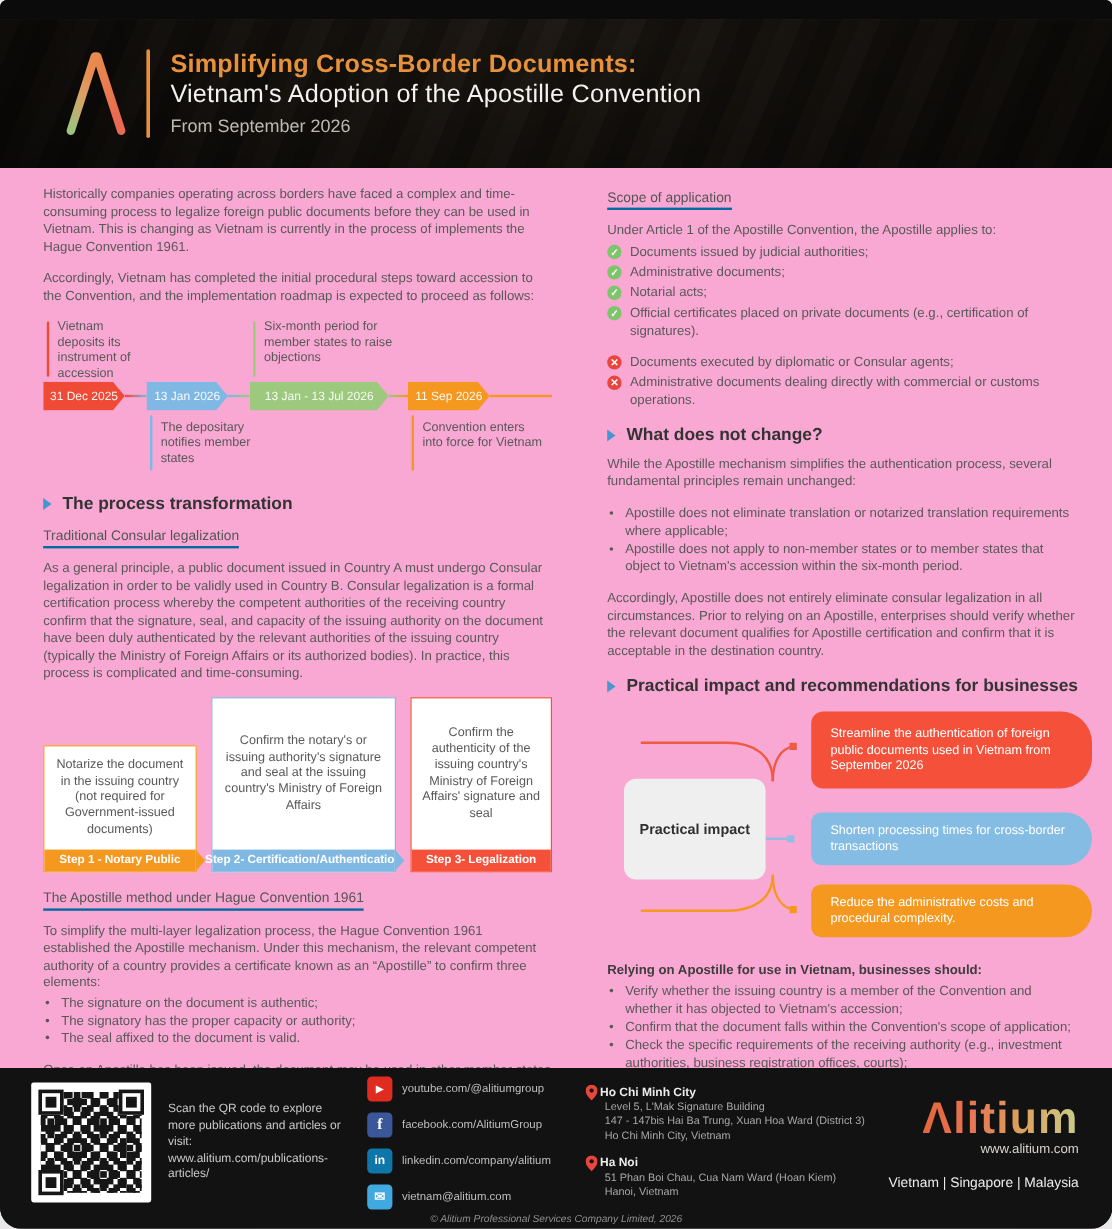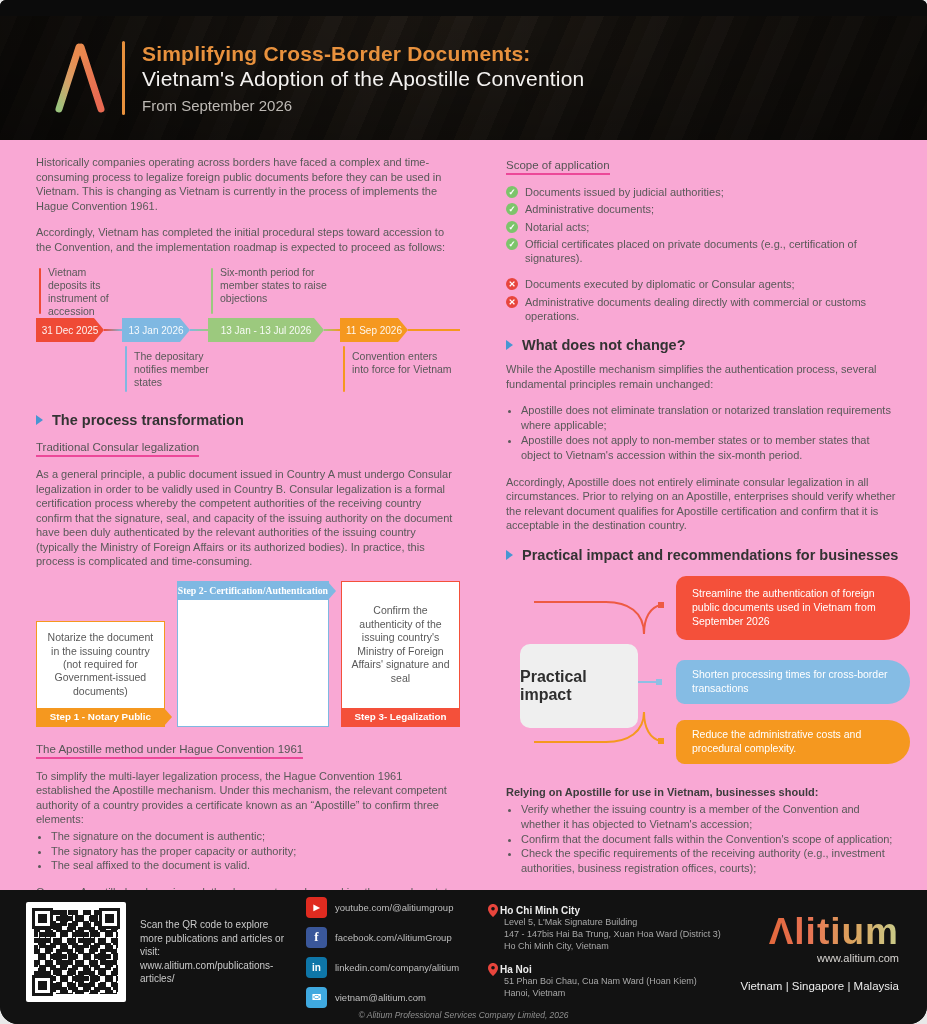--- a/index.html
+++ b/index.html
@@ -21,21 +21,21 @@
   .title2{color:#F4F2F0;font-size:21px;font-weight:500;letter-spacing:.2px;line-height:1.18;}
   .subtitle{color:#BDB9B4;font-size:15px;margin-top:6px;}
   
   .body{background:#f9a8d4;height:750px;overflow:hidden;display:flex;gap:46px;
         padding:15px 28px 0 36px;box-sizing:border-box;}
   .col-left{width:424px;flex:none;}
   .col-right{flex:1;min-width:0;}
   .btxt{font-size:11px;color:#595959;line-height:1.32;margin:0 0 12px;}
   .sec-heading{display:flex;align-items:center;gap:9px;margin:14px 0 9px;font-size:14.5px;font-weight:700;color:#333;}
   .tri{width:0;height:0;border-left:7px solid #4796D2;border-top:5px solid transparent;border-bottom:5px solid transparent;flex:none;}
-  .sub-heading{display:inline-block;font-size:11.5px;color:#555;border-bottom:2px solid #ec4899;
+  .sub-heading{display:inline-block;font-size:11.5px;color:#555;border-bottom:2px solid #0369a1;
                padding-bottom:2px;margin:2px 0 10px;}
   
   .timeline{position:relative;height:132px;margin:4px 0 6px;}
   .tl-label{position:absolute;font-size:10.5px;color:#595959;line-height:1.25;}
   .tick{position:absolute;width:2px;border-radius:1px;}
   .tick.above{top:2px;height:46px;}
   .tick.below{top:80px;height:46px;}
   .tl-arrow{position:absolute;top:52px;height:24px;color:rgba(255,255,255,.92);font-size:10px;
             display:flex;align-items:center;justify-content:center;
             clip-path:polygon(0 0,calc(100% - 10px) 0,100% 50%,calc(100% - 10px) 100%,0 100%);}
@@ -43,35 +43,35 @@
   
   .steps-row{display:flex;gap:12px;margin:2px 0 12px;align-items:stretch;}
   .step-card{background:#fff;display:flex;flex-direction:column;border:1.5px solid #999;box-sizing:border-box;}
   .step-body{flex:1;min-height:72px;display:flex;align-items:center;justify-content:center;text-align:center;
              font-size:10.5px;color:#595959;line-height:1.28;padding:7px 6px;}
   .step-foot{position:relative;height:18px;flex:none;display:flex;align-items:center;justify-content:center;
              color:#fff;font-weight:700;font-size:9.8px;white-space:nowrap;}
   .step-foot.arrow::after{content:"";position:absolute;right:-8px;top:0;
       border-top:9px solid transparent;border-bottom:9px solid transparent;border-left:8px solid #000;}
   .c-orange{border-color:#F5981F;margin-top:40px;} .c-orange .step-foot{background:#F5981F;} .c-orange .step-foot.arrow::after{border-left-color:#F5981F;}
-  .c-blue{border-color:#7FB8E2;} .c-blue .step-foot{background:#7FB8E2;font-family:Liberation Serif, serif;} .c-blue .step-foot.arrow::after{border-left-color:#7FB8E2;}
+  .c-blue{border-color:#7FB8E2;} .c-blue .step-foot{background:#7FB8E2;} .c-blue .step-foot.arrow::after{border-left-color:#7FB8E2;}
   .c-red{border-color:#F4503A;} .c-red .step-foot{background:#F4503A;}
   ul.plain-bullets{list-style:disc;margin:0 0 12px;padding-left:15px;}
   ul.plain-bullets li{font-size:11px;color:#595959;line-height:1.35;}
   
   .check-list{list-style:none;margin:0 0 12px;padding:0;}
   .check-list li{display:flex;gap:7px;align-items:flex-start;font-size:11px;color:#595959;line-height:1.3;margin-bottom:3px;}
   .ck{flex:none;width:12px;height:12px;border-radius:50%;margin-top:1px;color:#fff;
       font-size:8.5px;line-height:12px;text-align:center;font-weight:700;}
   .ck.good{background:#7DC46B;} .ck.bad{background:#E8453C;}
   
   .impact-diagram{position:relative;height:202px;margin:4px 0 12px;}
   .impact-svg{position:absolute;left:0;top:0;}
-  .impact-node{position:absolute;left:14px;top:72px;width:118px;height:84px;background:#EFEFEF;border-radius:10px;
-               display:flex;align-items:center;justify-content:center;font-size:16px;font-weight:700;color:#2f2f2f;}
+  .impact-node{position:absolute;left:14px;top:60px;width:118px;height:84px;background:#EFEFEF;border-radius:10px;
+               display:flex;align-items:center;justify-content:center;font-size:12px;font-weight:700;color:#2f2f2f;}
   .impact-pill{position:absolute;left:170px;width:234px;box-sizing:border-box;color:#fff;font-size:10.5px;
                line-height:1.3;padding:6px 16px;border-radius:10px 26px 26px 10px;display:flex;align-items:center;}
   .pill-red{top:4px;height:64px;background:#F4503A;}
   .pill-blue{top:88px;height:44px;background:#85BCE4;}
   .pill-orange{top:148px;height:44px;background:#F5981F;}
   .rec-heading{font-size:11px;font-weight:700;color:#3d3d3d;margin:2px 0 4px;}
   
   .footer{height:134px;position:relative;display:flex;align-items:center;gap:14px;
           padding:0 24px 10px 26px;box-sizing:border-box;color:#ccc;background:#121212;}
   .qr{flex:none;width:100px;height:100px;background:#fff;position:relative;border-radius:2px;}
@@ -174,20 +174,21 @@
 
       <div><span class="sub-heading">Traditional Consular legalization</span></div>
       <p class="btxt">As a general principle, a public document issued in Country A must undergo Consular legalization in order to be validly used in Country B. Consular legalization is a formal certification process whereby the competent authorities of the receiving country confirm that the signature, seal, and capacity of the issuing authority on the document have been duly authenticated by the relevant authorities of the issuing country (typically the Ministry of Foreign Affairs or its authorized bodies). In practice, this process is complicated and time-consuming.</p>
 
       <div class="steps-row">
         <div class="step-card c-orange" style="width:132px">
           <div class="step-body">Notarize the document in the issuing country (not required for Government-issued documents)</div>
           <div class="step-foot arrow">Step 1 - Notary Public</div>
         </div>
         <div class="step-card c-blue" style="width:154px">
+          <div class="step-body">Confirm the notary's or issuing authority's signature and seal at the issuing country's Ministry of Foreign Affairs</div>
           <div class="step-foot arrow">Step 2- Certification/Authentication</div>
         </div>
         <div class="step-card c-red" style="width:122px">
           <div class="step-body">Confirm the authenticity of the issuing country's Ministry of Foreign Affairs' signature and seal</div>
           <div class="step-foot">Step 3- Legalization</div>
         </div>
       </div>
 
       <div><span class="sub-heading">The Apostille method under Hague Convention 1961</span></div>
       <p class="btxt" style="margin-bottom:2px">To simplify the multi-layer legalization process, the Hague Convention 1961 established the Apostille mechanism. Under this mechanism, the relevant competent authority of a country provides a certificate known as an “Apostille” to confirm three elements:</p>
@@ -195,20 +196,21 @@
         <li>The signature on the document is authentic;</li>
         <li>The signatory has the proper capacity or authority;</li>
         <li>The seal affixed to the document is valid.</li>
       </ul>
       <p class="btxt">Once an Apostille has been issued, the document may be used in other member states without the need for further Consular legalization.</p>
 
     </div>
 
     <div class="col-right">
       <div><span class="sub-heading">Scope of application</span></div>
+      <p class="btxt" style="margin-bottom:3px">Under Article 1 of the Apostille Convention, the Apostille applies to:</p>
       <ul class="check-list">
         <li>
             <span class="ck good">✓</span>
             <span>Documents issued by judicial authorities;</span>
           </li>
         <li>
             <span class="ck good">✓</span>
             <span>Administrative documents;</span>
           </li>
         <li>

